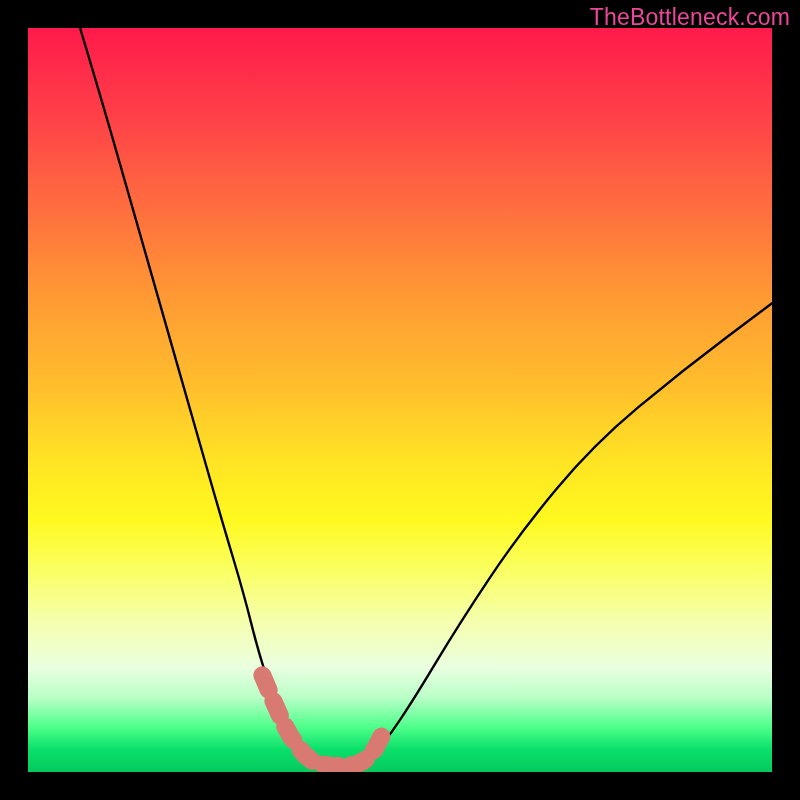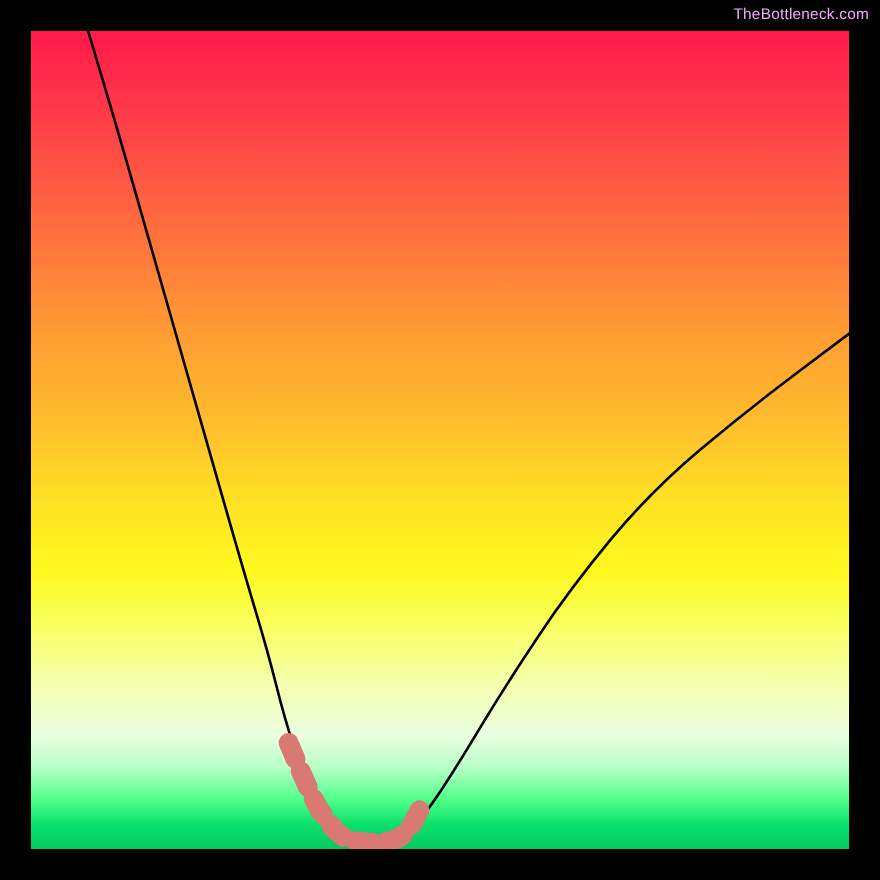--- a/index.html
+++ b/index.html
@@ -49,22 +49,22 @@
     );
   }
   svg.curves {
     position: absolute;
     inset: 0;
   }
   .watermark {
     position: absolute;
     top: 4px;
     right: 10px;
-    color: #f0abfc;
-    font-size: 14px;
+    color: #ec4899;
+    font-size: 23px;
     letter-spacing: 0.2px;
     font-weight: 500;
   }
 </style>
 </head>
 <body>
 
 <div class="frame">
   <div class="plot">
     <div class="gradient"></div>

